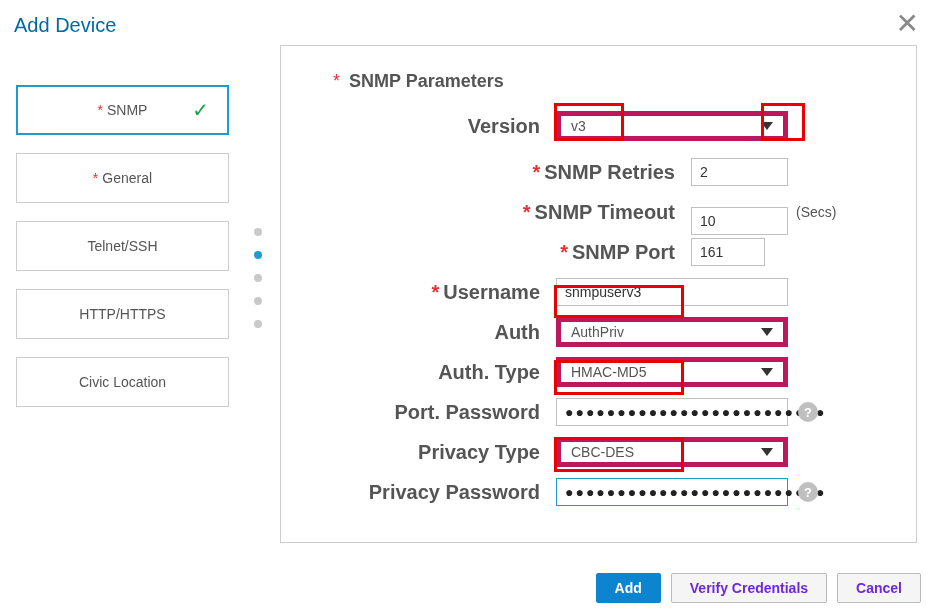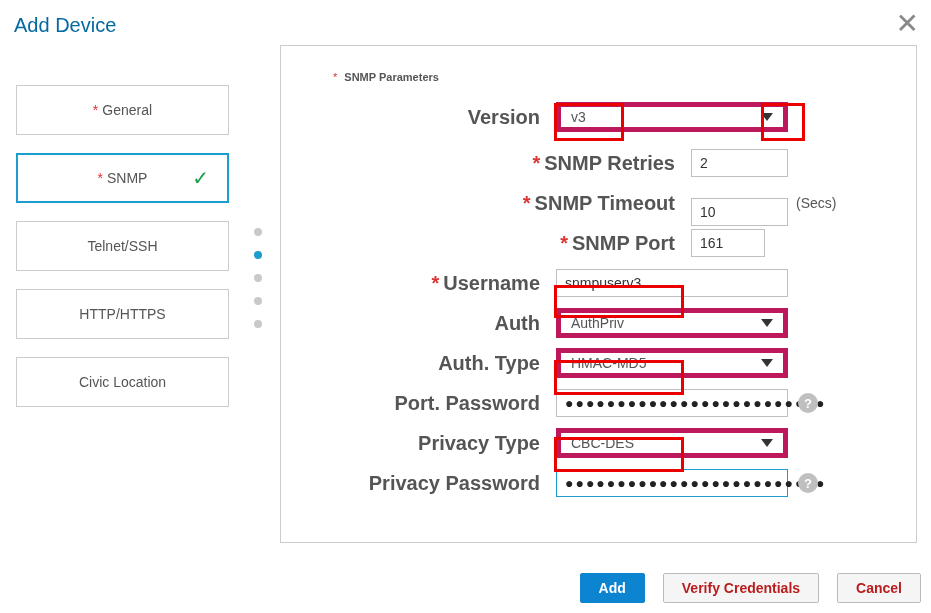--- a/index.html
+++ b/index.html
@@ -75,21 +75,21 @@
   .panel {
     position: absolute;
     top: 45px;
     left: 280px;
     width: 637px;
     height: 498px;
     border: 1px solid #ccc;
     padding: 25px 35px 10px 60px;
   }
   .panel-title {
-    font-size: 11px;
+    font-size: 18px;
     font-weight: bold;
     color: #555;
     margin-bottom: 20px;
     padding-left: 12px;
   }
   .panel-title .req-star { font-weight: normal; }
   .form-row {
     display: flex;
     align-items: center;
     margin-bottom: 12px;
@@ -143,55 +143,55 @@
   }
   .pw-dots {
     letter-spacing: 2px;
     color: #222;
   }
   .footer {
     position: absolute;
     bottom: 10px;
     right: 10px;
     display: flex;
-    gap: 18px;
+    gap: 10px;
     align-items: flex-end;
   }
   .btn {
     height: 30px;
     padding: 0 18px;
     border: 1px solid #bbb;
     background: #f5f5f5;
-    color: #b91c1c;
+    color: #6d28d9;
     font-size: 14px;
     font-weight: bold;
     cursor: pointer;
     border-radius: 2px;
     display: flex;
     align-items: center;
   }
   .btn.primary {
     background: #0c84d0;
     border: 1px solid #0c84d0;
     color: #fff;
   }
 </style>
 </head>
 <body>
 
 <div class="title">Add Device</div>
 <div class="close-x">✕</div>
 
 <div class="sidebar">
-  <div class="tab">
-    <span><span class="req-star">*</span><span>General</span></span>
-  </div>
   <div class="tab active">
     <span><span class="req-star">*</span><span>SNMP</span></span>
     <span class="check">✓</span>
+  </div>
+  <div class="tab">
+    <span><span class="req-star">*</span><span>General</span></span>
   </div>
   <div class="tab">
     <span>Telnet/SSH</span>
   </div>
   <div class="tab">
     <span>HTTP/HTTPS</span>
   </div>
   <div class="tab">
     <span>Civic Location</span>
   </div>

